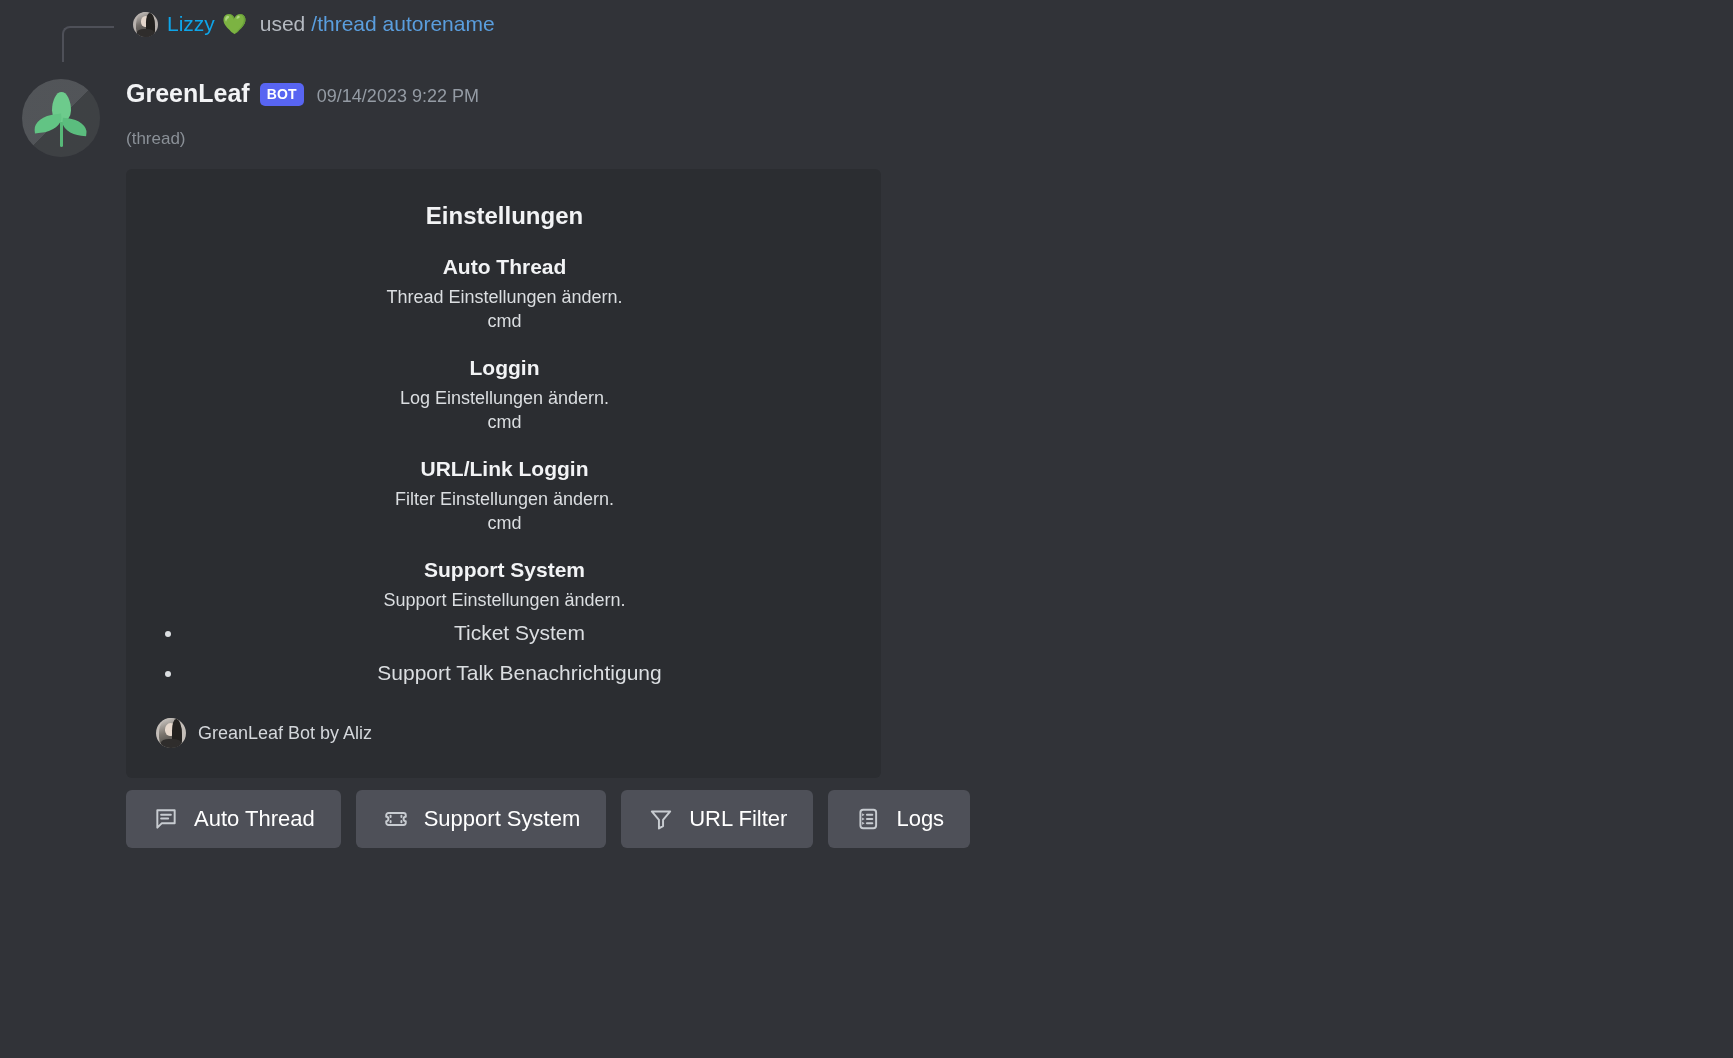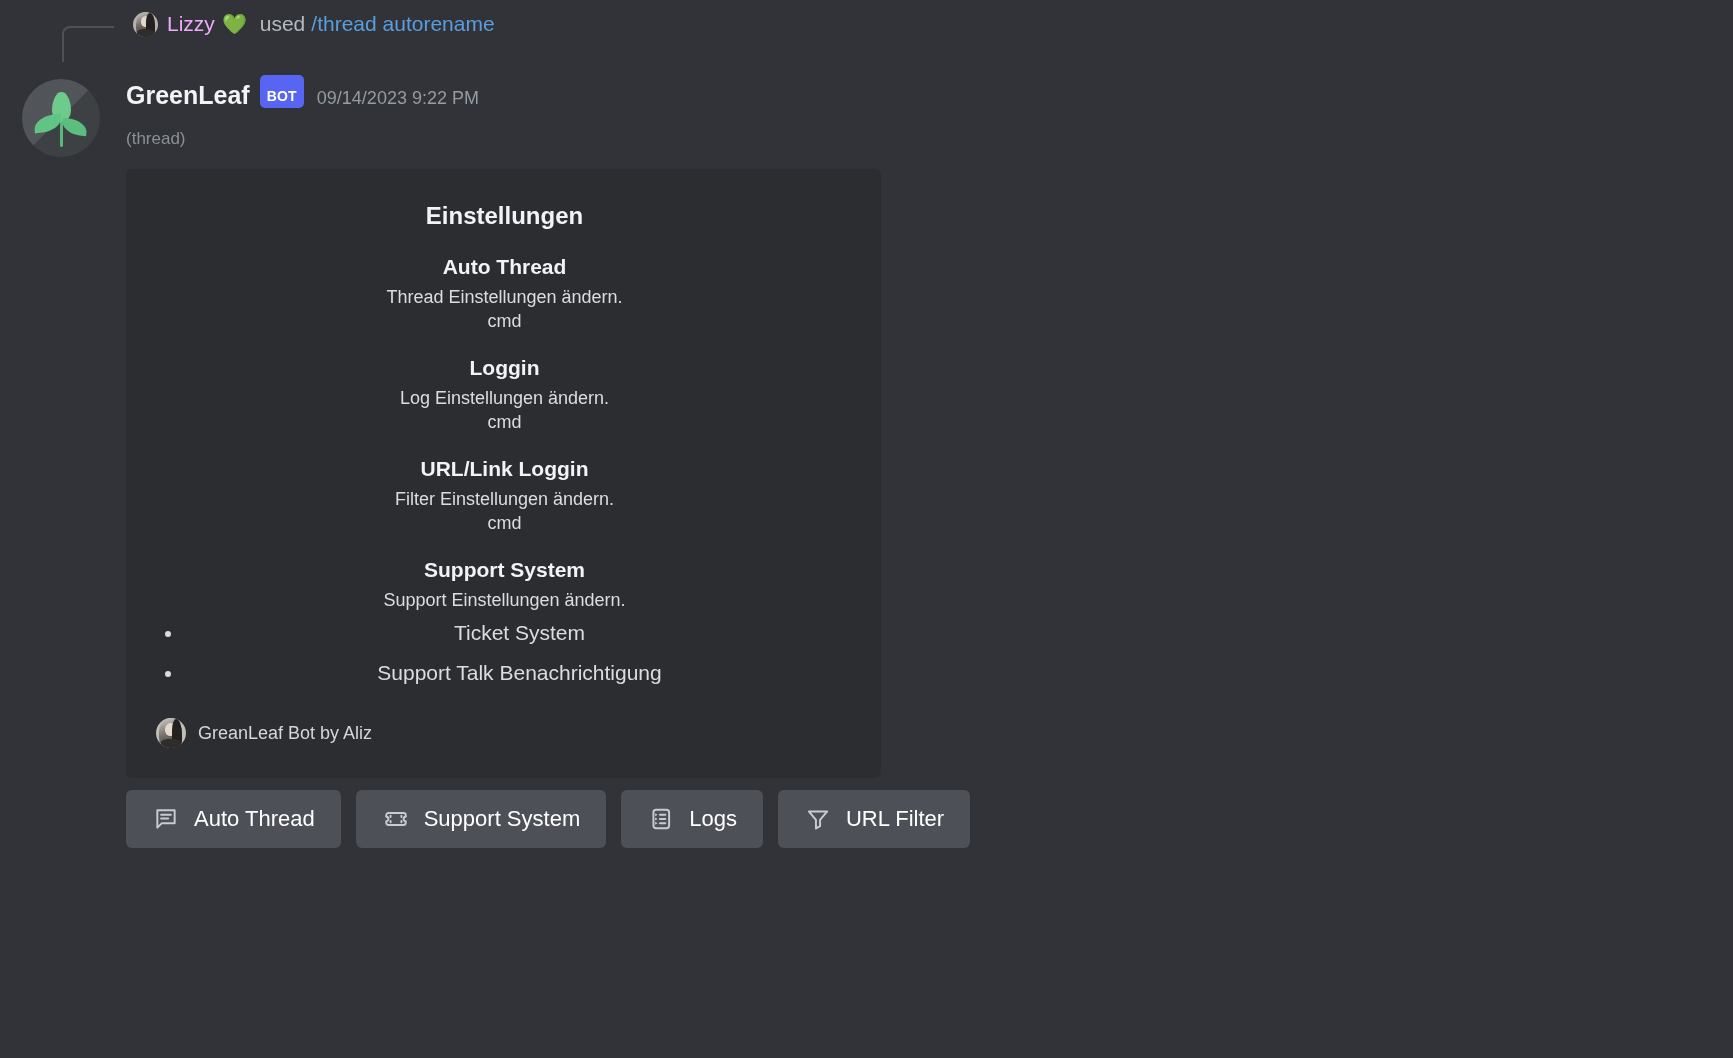--- a/index.html
+++ b/index.html
@@ -81,21 +81,21 @@
 
   .reply-text {
     font-size: 21px;
     line-height: 26px;
     color: #b5bac1;
     white-space: nowrap;
     display: flex;
     align-items: center;
   }
   .reply-user {
-    color: #f0abfc;
+    color: #0ea5e9;
     font-weight: 400;
   }
   .heart {
     margin: 0 6px 0 8px;
     font-size: 20px;
     line-height: 1;
     color: #3ba55d;
   }
   .reply-cmd {
     color: #5a9ede;
@@ -173,21 +173,21 @@
   }
   .bot-badge {
     display: inline-flex;
     align-items: center;
     justify-content: center;
     background: #5865f2;
     color: #ffffff;
     font-size: 14px;
     font-weight: 700;
     line-height: 1;
-    padding: 14px 7px 5px;
+    padding: 4px 7px 5px;
     border-radius: 5px;
     margin-left: 10px;
     position: relative;
     top: -3px;
     letter-spacing: 0.2px;
   }
   .timestamp {
     font-size: 18px;
     color: #949ba4;
     margin-left: 13px;
@@ -449,42 +449,42 @@
         <span class="btn-icon">
           <svg width="26" height="26" viewBox="0 0 24 24" fill="none" stroke="#c8ccd1" stroke-width="1.8" stroke-linecap="round" stroke-linejoin="round">
             <path d="M3 8.5a2 2 0 0 1 2-2h14a2 2 0 0 1 2 2V10a2 2 0 0 0 0 4v1.5a2 2 0 0 1-2 2H5a2 2 0 0 1-2-2V14a2 2 0 0 0 0-4V8.5z"></path>
             <line x1="7" y1="9" x2="7" y2="10.2"></line>
             <line x1="7" y1="13.8" x2="7" y2="15"></line>
             <line x1="17" y1="9" x2="17" y2="10.2"></line>
             <line x1="17" y1="13.8" x2="17" y2="15"></line>
           </svg>
         </span>
         <span class="btn-label">Support System</span>
+      </button>
+
+      <button class="btn">
+        <span class="btn-icon">
+          <svg width="26" height="26" viewBox="0 0 24 24" fill="none" stroke="#c8ccd1" stroke-width="1.8" stroke-linecap="round" stroke-linejoin="round">
+            <path d="M3.5 5h17l-6.6 7.8v5.7l-3.8 2.2v-7.9L3.5 5z"></path>
+          </svg>
+        </span>
+        <span class="btn-label">URL Filter</span>
       </button>
 
       <button class="btn">
         <span class="btn-icon">
           <svg width="26" height="26" viewBox="0 0 24 24" fill="none" stroke="#c8ccd1" stroke-width="1.8" stroke-linecap="round" stroke-linejoin="round">
             <rect x="5" y="3.5" width="14.5" height="17" rx="2.5"></rect>
             <line x1="11" y1="8" x2="16" y2="8"></line>
             <line x1="11" y1="12" x2="16" y2="12"></line>
             <line x1="11" y1="16" x2="16" y2="16"></line>
             <path d="M6.6 6.6l2.2 1.4-2.2 1.4z" fill="#c8ccd1" stroke="none"></path>
             <path d="M6.6 10.6l2.2 1.4-2.2 1.4z" fill="#c8ccd1" stroke="none"></path>
             <path d="M6.6 14.6l2.2 1.4-2.2 1.4z" fill="#c8ccd1" stroke="none"></path>
           </svg>
         </span>
         <span class="btn-label">Logs</span>
       </button>
 
-      <button class="btn">
-        <span class="btn-icon">
-          <svg width="26" height="26" viewBox="0 0 24 24" fill="none" stroke="#c8ccd1" stroke-width="1.8" stroke-linecap="round" stroke-linejoin="round">
-            <path d="M3.5 5h17l-6.6 7.8v5.7l-3.8 2.2v-7.9L3.5 5z"></path>
-          </svg>
-        </span>
-        <span class="btn-label">URL Filter</span>
-      </button>
-
     </div>
 
   </div>
 </div>
 
 </body></html>

